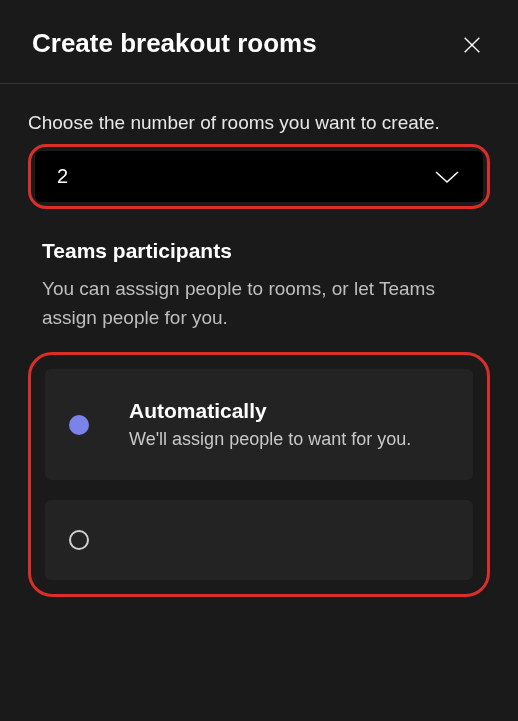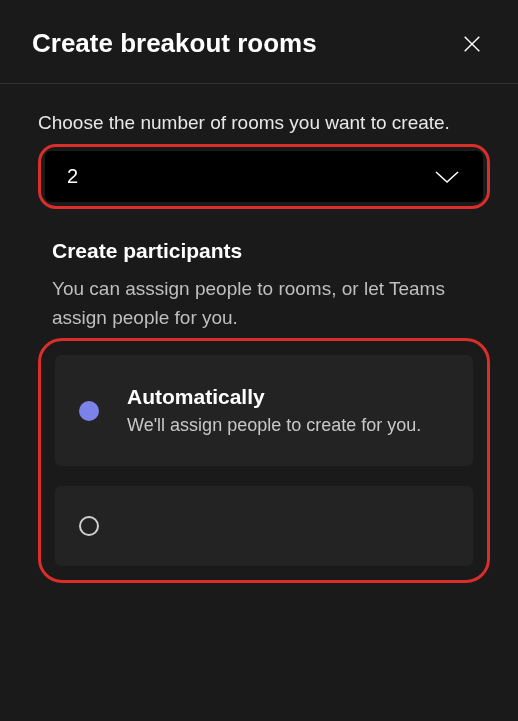--- a/index.html
+++ b/index.html
@@ -10,21 +10,21 @@
     body {
       width: 518px;
       height: 721px;
       background: #1a1a1a;
       font-family: "Segoe UI", -apple-system, sans-serif;
       color: #ffffff;
       overflow: hidden;
     }
     .header {
       display: flex;
-      align-items: center;
+      align-items: flex-end;
       justify-content: space-between;
       padding: 28px 32px 24px 32px;
       border-bottom: 1px solid #333;
     }
     .header-title {
       font-size: 26px;
       font-weight: 700;
       color: #ffffff;
     }
     .close-btn {
@@ -34,21 +34,21 @@
       align-items: center;
       justify-content: center;
       cursor: pointer;
       color: #ffffff;
     }
     .close-btn svg {
       width: 22px;
       height: 22px;
     }
     .content {
-      padding: 28px 28px 0 38px;
+      padding: 28px 28px 0 28px;
     }
     .prompt-text {
       font-size: 19px;
       color: #e8e8e8;
       margin-bottom: 10px;
       font-weight: 400;
     }
     .dropdown-wrap {
       border: 3px solid #d92e2a;
       border-radius: 18px;
@@ -77,35 +77,35 @@
       font-size: 21px;
       font-weight: 700;
       color: #ffffff;
       margin-left: 14px;
       margin-bottom: 12px;
     }
     .section-desc {
       font-size: 19px;
       color: #bfbfbf;
       margin-left: 14px;
-      margin-bottom: 6px;
+      margin-bottom: 20px;
       line-height: 1.5;
     }
     .options-wrap {
       border: 3px solid #d92e2a;
       border-radius: 24px;
       padding: 14px;
     }
     .option-card {
       background: #232323;
       border-radius: 6px;
       padding: 30px 20px 30px 24px;
       display: flex;
       align-items: center;
-      gap: 28px;
+      gap: 40px;
       cursor: pointer;
     }
     .option-card + .option-card {
       margin-top: 20px;
     }
     .radio {
       width: 20px;
       height: 20px;
       border-radius: 50%;
       flex-shrink: 0;
@@ -151,29 +151,29 @@
 
   <div class="dropdown-wrap">
     <div class="dropdown">
       <span class="dropdown-value">2</span>
       <svg class="chevron" viewBox="0 0 28 16" fill="none" stroke="currentColor" stroke-width="1.6">
         <polyline points="3,3 14,13 25,3"></polyline>
       </svg>
     </div>
   </div>
 
-  <div class="section-title">Create participants</div>
+  <div class="section-title">Teams participants</div>
   <div class="section-desc">You can asssign people to rooms, or let Teams assign people for you.</div>
 
   <div class="options-wrap">
     <div class="option-card">
       <div class="radio selected"></div>
       <div class="option-text">
         <div class="option-title">Automatically</div>
-        <div class="option-desc">We'll assign people to create for you.</div>
+        <div class="option-desc">We'll assign people to want for you.</div>
       </div>
     </div>
 
     <div class="option-card">
       <div class="radio unselected"></div>
       <div class="option-text">
       </div>
     </div>
   </div>
 </div>

